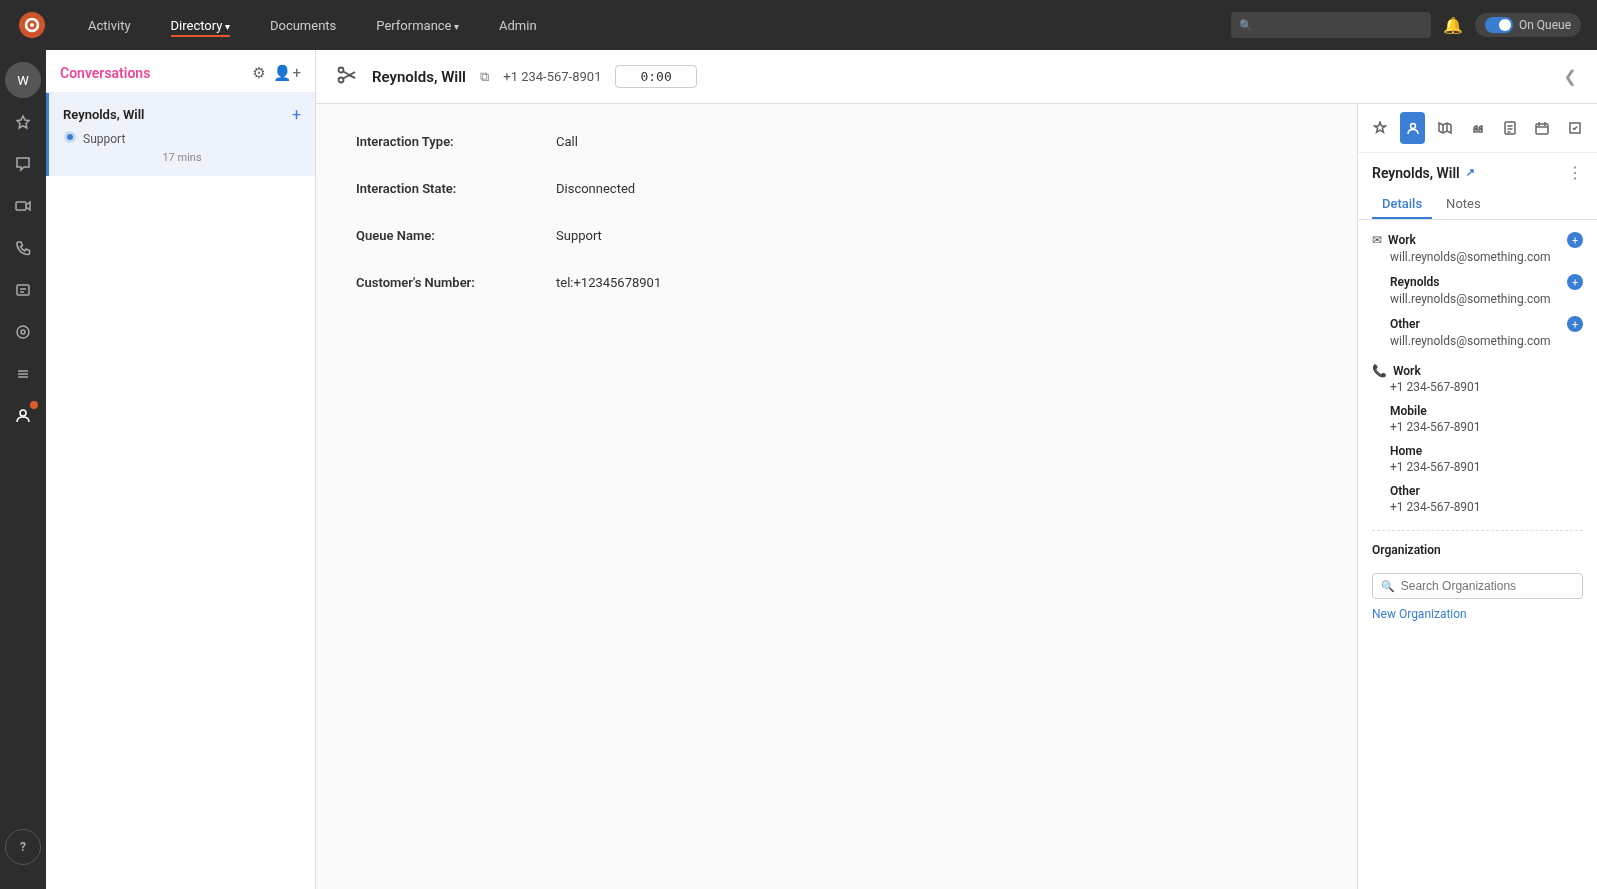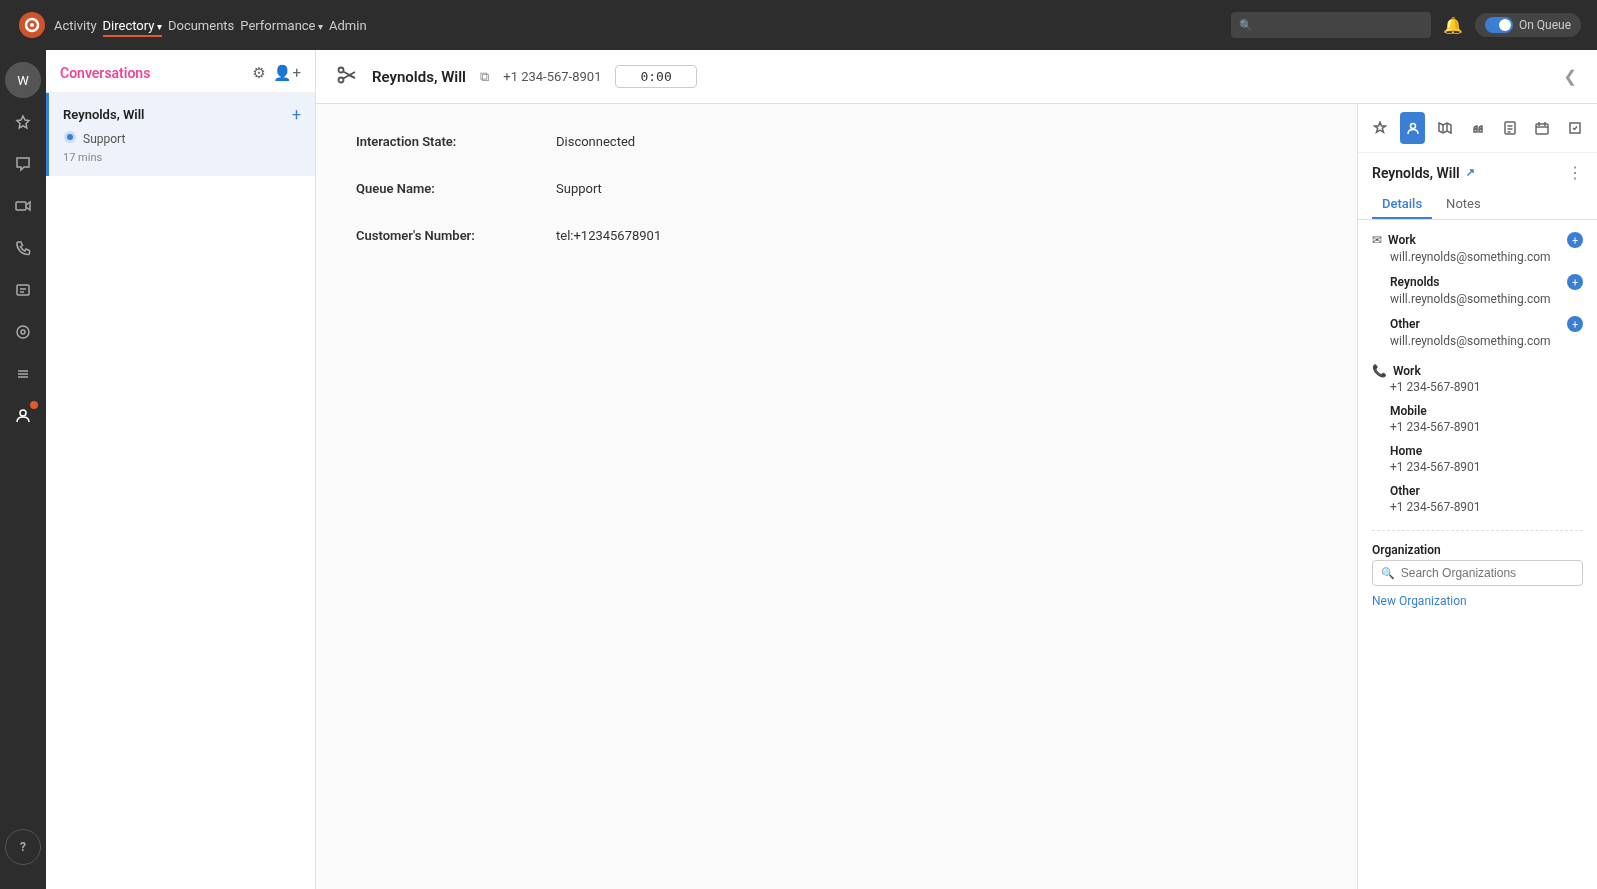--- a/index.html
+++ b/index.html
@@ -2,21 +2,21 @@
 <html><head>
   <meta charset="utf-8">
   <style>
     * { box-sizing: border-box; margin: 0; padding: 0; }
     body { font-family: -apple-system, BlinkMacSystemFont, 'Segoe UI', Roboto, sans-serif; font-size: 13px; background: #f5f5f5; color: #333; height: 889px; overflow: hidden; }
 
     
     .topnav {
       display: flex; align-items: center;
       background: #2d2d2d; color: #ccc;
-      height: 50px; padding: 0 16px; gap: 6px;
+      height: 50px; padding: 0 16px; gap: 40px;
       position: relative; z-index: 100;
     }
     .topnav-item { color: #ccc; font-size: 13px; cursor: pointer; padding: 4px 0; text-decoration: none; white-space: nowrap; }
     .topnav-item.active { color: #fff; border-bottom: 2px solid #e05a2b; padding-bottom: 2px; }
     .topnav-item.has-arrow::after { content: ' ▾'; font-size: 10px; }
     .topnav-right { margin-left: auto; display: flex; align-items: center; gap: 12px; }
     .search-box { background: #444; border: none; border-radius: 4px; color: #ccc; padding: 6px 10px 6px 30px; width: 200px; font-size: 12px; outline: none; }
     .search-wrapper { position: relative; }
     .search-wrapper::before { content: '🔍'; position: absolute; left: 8px; top: 50%; transform: translateY(-50%); font-size: 11px; opacity: 0.6; }
     .bell-icon { color: #ccc; font-size: 16px; cursor: pointer; }
@@ -42,21 +42,21 @@
     .conv-header-icons { display: flex; gap: 8px; }
     .conv-icon { color: #666; cursor: pointer; font-size: 15px; }
     .conv-item { padding: 12px 14px; cursor: pointer; border-left: 3px solid transparent; }
     .conv-item.active { background: #eef3fb; border-left-color: #3b7fd4; }
     .conv-item-header { display: flex; justify-content: space-between; align-items: center; }
     .conv-name { font-weight: 600; font-size: 13px; color: #222; }
     .conv-plus { color: #3b7fd4; font-size: 16px; cursor: pointer; }
     .conv-tag { display: flex; align-items: center; gap: 6px; margin-top: 6px; }
     .conv-tag-icon { font-size: 14px; }
     .conv-tag-label { color: #555; font-size: 12px; }
-    .conv-time { color: #888; font-size: 11px; text-align: left; margin-top: 4px; }
+    .conv-time { color: #888; font-size: 11px; text-align: center; margin-top: 4px; }
 
     
     .content-area { flex: 1; display: flex; flex-direction: column; background: #f5f5f5; overflow: hidden; }
 
     
     .interaction-toolbar { background: #fff; border-bottom: 1px solid #e0e0e0; display: flex; align-items: center; padding: 0 20px; height: 54px; gap: 14px; }
     .contact-name { font-weight: 600; font-size: 15px; color: #222; }
     .copy-icon { color: #888; font-size: 13px; cursor: pointer; }
     .phone-num { color: #555; font-size: 13px; }
     .timer-badge { background: #fff; border: 1px solid #ccc; border-radius: 4px; padding: 3px 24px; font-size: 13px; color: #333; font-family: monospace; }
@@ -93,21 +93,21 @@
     .contact-field-group { margin-bottom: 10px; }
     .contact-field-header { display: flex; align-items: center; gap: 6px; margin-bottom: 2px; }
     .field-icon { font-size: 12px; color: #555; }
     .field-label { font-weight: 600; font-size: 12px; color: #222; }
     .field-add { width: 16px; height: 16px; background: #3b7fd4; border-radius: 50%; color: #fff; display: flex; align-items: center; justify-content: center; font-size: 10px; cursor: pointer; margin-left: auto; }
     .field-value { font-size: 12px; color: #555; margin-left: 18px; }
 
     .divider { border: none; border-top: 1px dashed #ddd; margin: 12px 0; }
 
     .org-section {}
-    .org-label { font-weight: 600; font-size: 12px; color: #222; margin-bottom: 3px; }
+    .org-label { font-weight: 600; font-size: 12px; color: #222; margin-bottom: 16px; }
     .org-search { display: flex; align-items: center; border: 1px solid #ccc; border-radius: 4px; padding: 5px 8px; gap: 6px; }
     .org-search input { border: none; outline: none; font-size: 12px; color: #666; width: 100%; background: transparent; }
     .org-search-icon { color: #999; font-size: 11px; }
     .new-org-link { font-size: 12px; color: #3b7fd4; cursor: pointer; margin-top: 8px; display: inline-block; }
 
     
     ::-webkit-scrollbar { width: 6px; }
     ::-webkit-scrollbar-track { background: #f0f0f0; }
     ::-webkit-scrollbar-thumb { background: #ccc; border-radius: 3px; }
   </style>
@@ -239,20 +239,24 @@
       <span class="phone-num">+1 234-567-8901</span>
       <span class="timer-badge">0:00</span>
       <div class="toolbar-spacer"></div>
       <span style="color:#999;cursor:pointer;font-size:16px;">❮</span>
     </div>
 
     <div class="content-right-layout">
 
       <div class="interaction-details">
         <div class="detail-row">
+          <span class="detail-label">Interaction Type:</span>
+          <span class="detail-value">Call</span>
+        </div>
+        <div class="detail-row">
           <span class="detail-label">Interaction State:</span>
           <span class="detail-value">Disconnected</span>
         </div>
         <div class="detail-row">
           <span class="detail-label">Queue Name:</span>
           <span class="detail-value">Support</span>
         </div>
         <div class="detail-row">
           <span class="detail-label">Customer's Number:</span>
           <span class="detail-value">tel:+12345678901</span>

